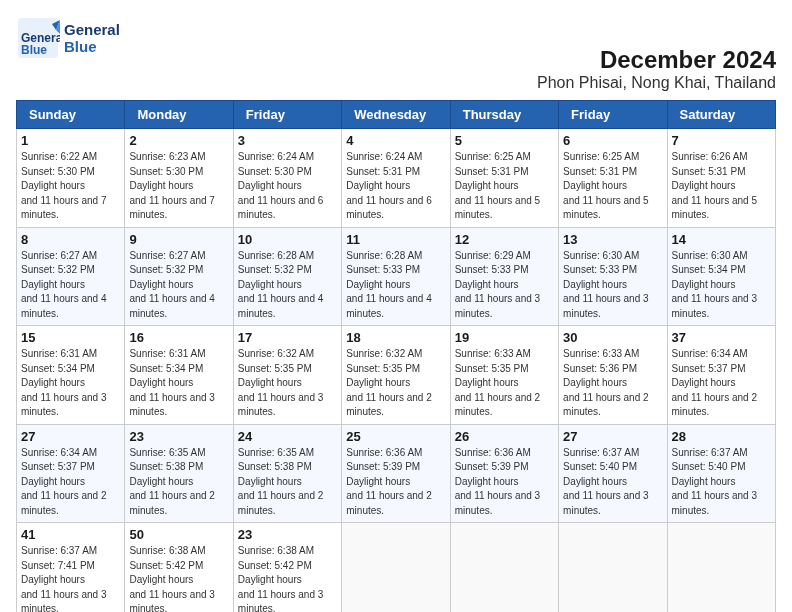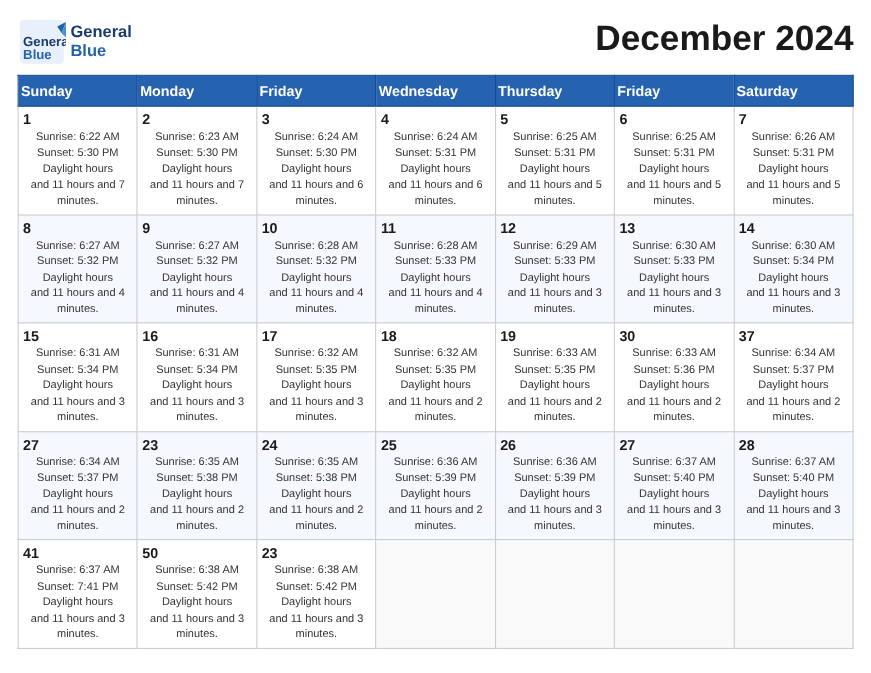--- a/index.html
+++ b/index.html
@@ -18,38 +18,39 @@
     }
     .logo {
       display: flex;
       flex-direction: column;
       align-items: flex-start;
     }
     .title-section {
       text-align: right;
     }
     .calendar-title {
-      font-size: 32px;
+      font-size: 24px;
       font-weight: bold;
       color: #1a1a1a;
+      margin-top: 30px;
     }
     .calendar-subtitle {
       font-size: 16px;
       color: #333;
       font-weight: normal;
     }
     .calendar {
       width: 100%;
       border-collapse: collapse;
       font-size: 10.5px;
     }
     .calendar thead th {
       background: #2563b0;
       color: #fff;
-      padding: 6px 2px;
+      padding: 6px 12px;
       text-align: left;
       font-size: 13px;
       font-weight: bold;
       border: 1px solid #1a4a90;
     }
     .calendar tbody td {
       border: 1px solid #ccc;
       vertical-align: top;
       padding: 4px;
       min-height: 80px;
@@ -63,21 +64,20 @@
       font-size: 13px;
       font-weight: bold;
       color: #1a1a1a;
       display: block;
       margin-bottom: 2px;
     }
     .day-info {
       color: #333;
       line-height: 1.45;
       font-size: 10px;
-      text-align: center;
     }
     .empty-cell {
       background: #f9f9f9 !important;
     }
   </style>
 </head>
 <body>
 
 <div class="header-section">
   <div class="logo">
@@ -92,20 +92,21 @@
         </svg>
       </div>
       <div>
         <div style="font-size:15px; font-weight:bold; color:#1a3a6e;">General</div>
         <div style="font-size:15px; font-weight:bold; color:#2563b0;">Blue</div>
       </div>
     </div>
   </div>
   <div class="title-section">
     <div class="calendar-title">December 2024</div>
+    <div class="calendar-subtitle">Phon Phisai, Nong Khai, Thailand</div>
   </div>
 </div>
 
 <table class="calendar">
   <thead>
     <tr>
     <th>Sunday</th>
         <th>Monday</th>
         <th>Friday</th>
         <th>Wednesday</th>

